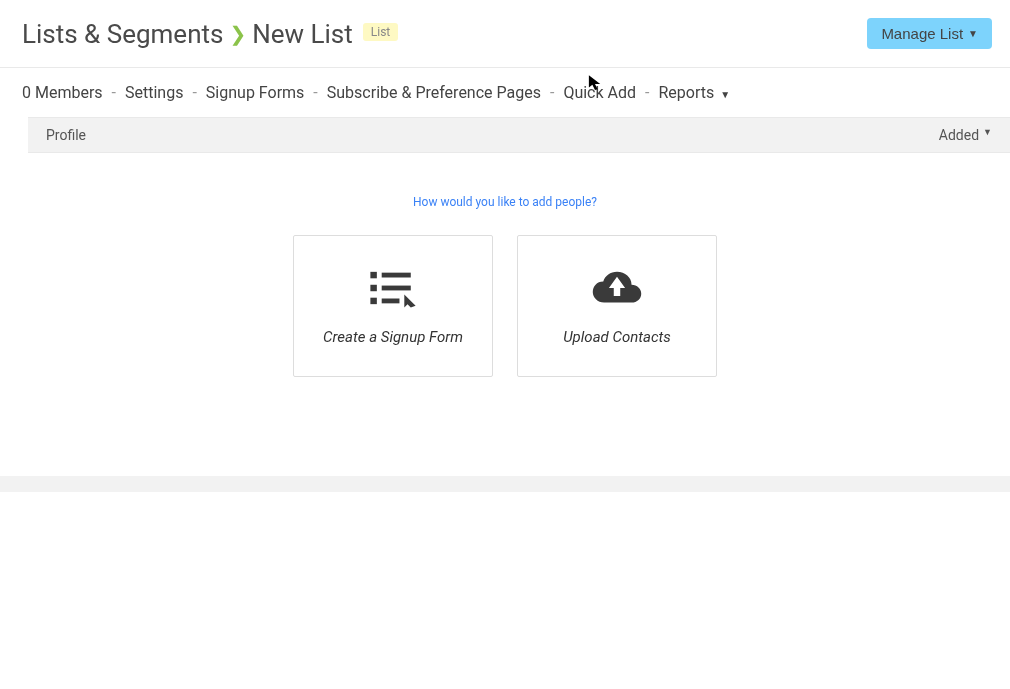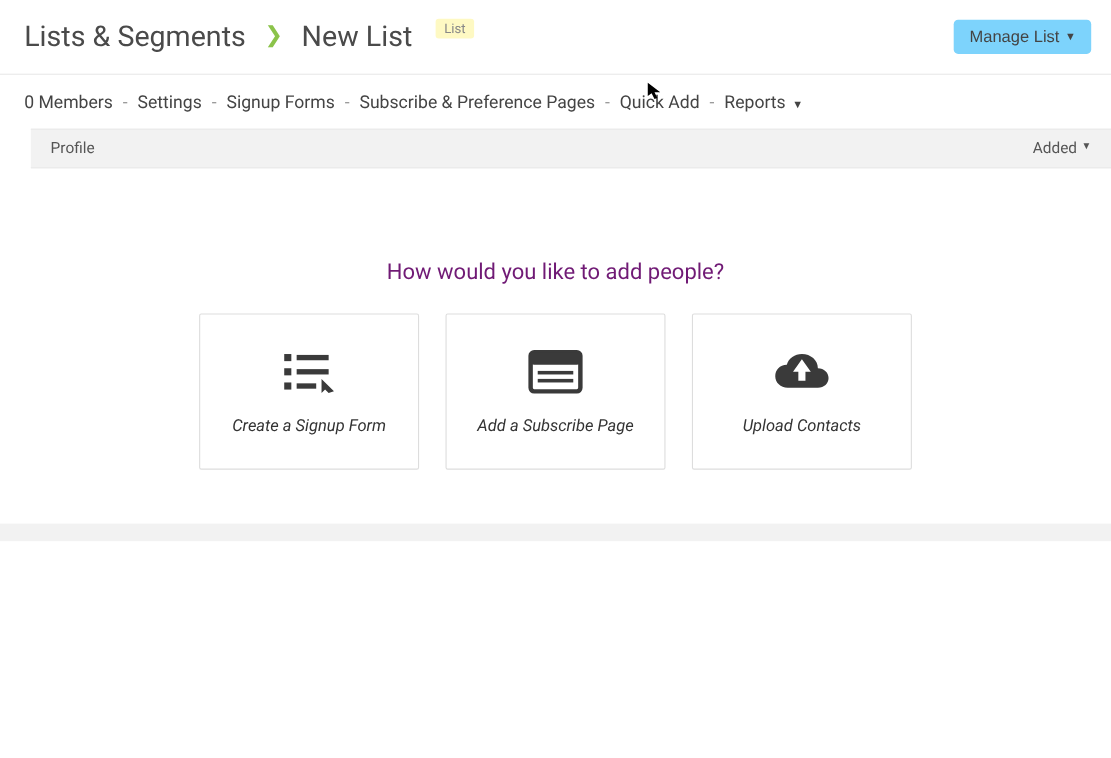--- a/index.html
+++ b/index.html
@@ -15,25 +15,24 @@
 
     .header {
       display: flex;
       justify-content: space-between;
       align-items: center;
       padding: 18px 18px 18px 22px;
       border-bottom: 1px solid #e9e9e9;
     }
     .breadcrumb {
       display: flex;
-      align-items: flex-start;
+      align-items: center;
       font-size: 26px;
       font-weight: 400;
       color: #4a4a4a;
-      gap: 11px;
     }
     .breadcrumb-link {
       color: #4a4a4a;
     }
     .breadcrumb-caret {
       color: #8bc34a;
       margin: 0 6px;
       font-size: 20px;
     }
     .breadcrumb-current {
@@ -98,24 +97,23 @@
       text-align: center;
       padding-top: 42px;
     }
     .empty-state h3 {
       font-size: 16px;
       font-weight: 600;
       color: #333;
       margin-bottom: 28px;
     }
     .empty-state p {
-      font-size: 20px;
-      color: #701a75;
+      font-size: 12px;
+      color: #3b82f6;
       margin-bottom: 26px;
-      margin-top: 40px;
     }
     .cards {
       display: flex;
       justify-content: center;
       gap: 24px;
       font-style: italic;
     }
     .card {
       width: 200px;
       height: 142px;
@@ -214,31 +212,20 @@
           <rect x="4" y="22" width="8" height="8"></rect>
           <rect x="18" y="23" width="36" height="6"></rect>
           <rect x="4" y="38" width="8" height="8"></rect>
           <rect x="18" y="39" width="22" height="6"></rect>
           <polygon points="46,34 60,48 54,50 50,46 46,50"></polygon>
         </svg>
       </div>
       <div class="label">Create a Signup Form</div>
     </div>
 
-    <div class="card">
-      <div class="icon">
-        <svg viewBox="0 0 64 52" width="54" height="42">
-          <rect x="4" y="4" width="56" height="44" rx="4" ry="4" fill="none" stroke="#3a3a3a" stroke-width="5"></rect>
-          <rect x="4" y="4" width="56" height="14" rx="4" ry="4"></rect>
-          <rect x="12" y="25" width="40" height="4"></rect>
-          <rect x="12" y="34" width="40" height="4"></rect>
-        </svg>
-      </div>
-      <div class="label">Add a Subscribe Page</div>
-    </div>
 
     <div class="card">
       <div class="icon">
         <svg viewBox="0 0 64 52" width="56" height="42">
           <path d="M50 22c0-9-8-16-18-16-8 0-15 5-17 12-8 0-13 6-13 13s6 13 14 13h34c7 0 12-5 12-11s-5-11-12-11z"></path>
           <polygon points="32,12 22,26 28,26 28,36 36,36 36,26 42,26" fill="#fff"></polygon>
         </svg>
       </div>
       <div class="label">Upload Contacts</div>
     </div>

